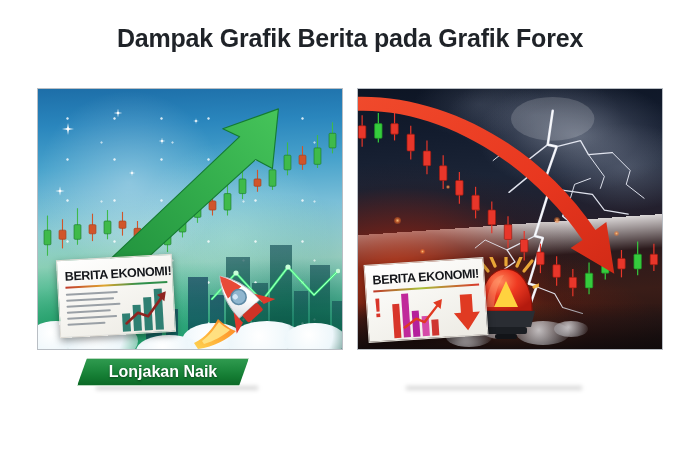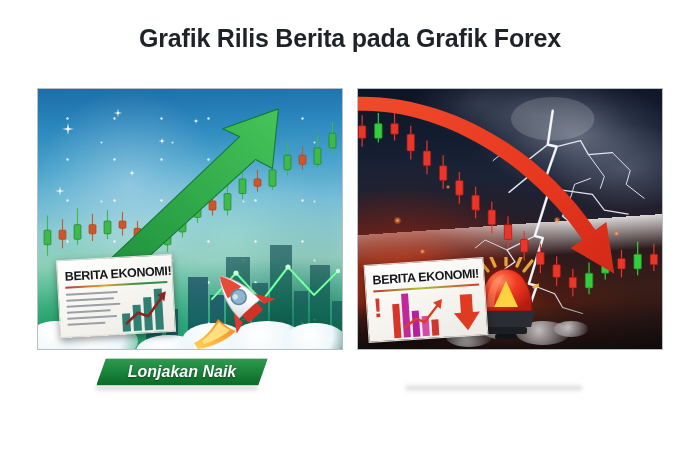--- a/index.html
+++ b/index.html
@@ -200,47 +200,46 @@
     align-items: center;
     justify-content: center;
     color: #ffffff;
     font-weight: bold;
     font-size: 16px;
     font-family: "Liberation Sans", sans-serif;
     text-shadow: 0 1px 2px rgba(0,0,0,0.45);
     box-sizing: border-box;
   }
   .badge-green {
-    left: 96px; top: 358px; width: 172px;
+    left: 77px; top: 358px; width: 172px;
     background: linear-gradient(180deg, #2f9a4f 0%, #1f8a3f 38%, #137a31 70%, #0d6a28 100%);
     border: 1px solid #b9d9bf;
     clip-path: polygon(10px 0, 100% 0, calc(100% - 10px) 100%, 0 100%);
     box-shadow: 0 2px 3px rgba(0,0,0,0.30);
-    font-style: italic;
   }
   .badge-red {
     left: 400px; top: 358px; width: 186px;
     background: linear-gradient(180deg, #e14b35 0%, #d2291b 36%, #bf1d14 72%, #a9160f 100%);
     border: 1px solid #e9bdb6;
     clip-path: polygon(0 0, calc(100% - 10px) 0, 100% 100%, 10px 100%);
     box-shadow: 0 2px 3px rgba(0,0,0,0.30);
   }
   .badge-shadow {
     position: absolute;
     height: 4px;
     background: rgba(0,0,0,0.16);
     filter: blur(2px);
   }
 </style>
 </head>
 <body>
 
 <div class="page">
 
-  <div class="page-title">Grafik Rilis Berita pada Grafik Forex</div>
+  <div class="page-title">Dampak Grafik Berita pada Grafik Forex</div>
 
   <div class="panel panel-left">
 
     <div class="layer bull-sky"></div>
     <div class="layer bull-glow"></div>
     <div class="layer sparkles"></div>
 
     <div class="star" style="left:24px;  top:34px;"></div>
     <div class="star" style="left:74px;  top:18px; transform:scale(.75);"></div>
     <div class="star" style="left:118px; top:46px; transform:scale(.6);"></div>

